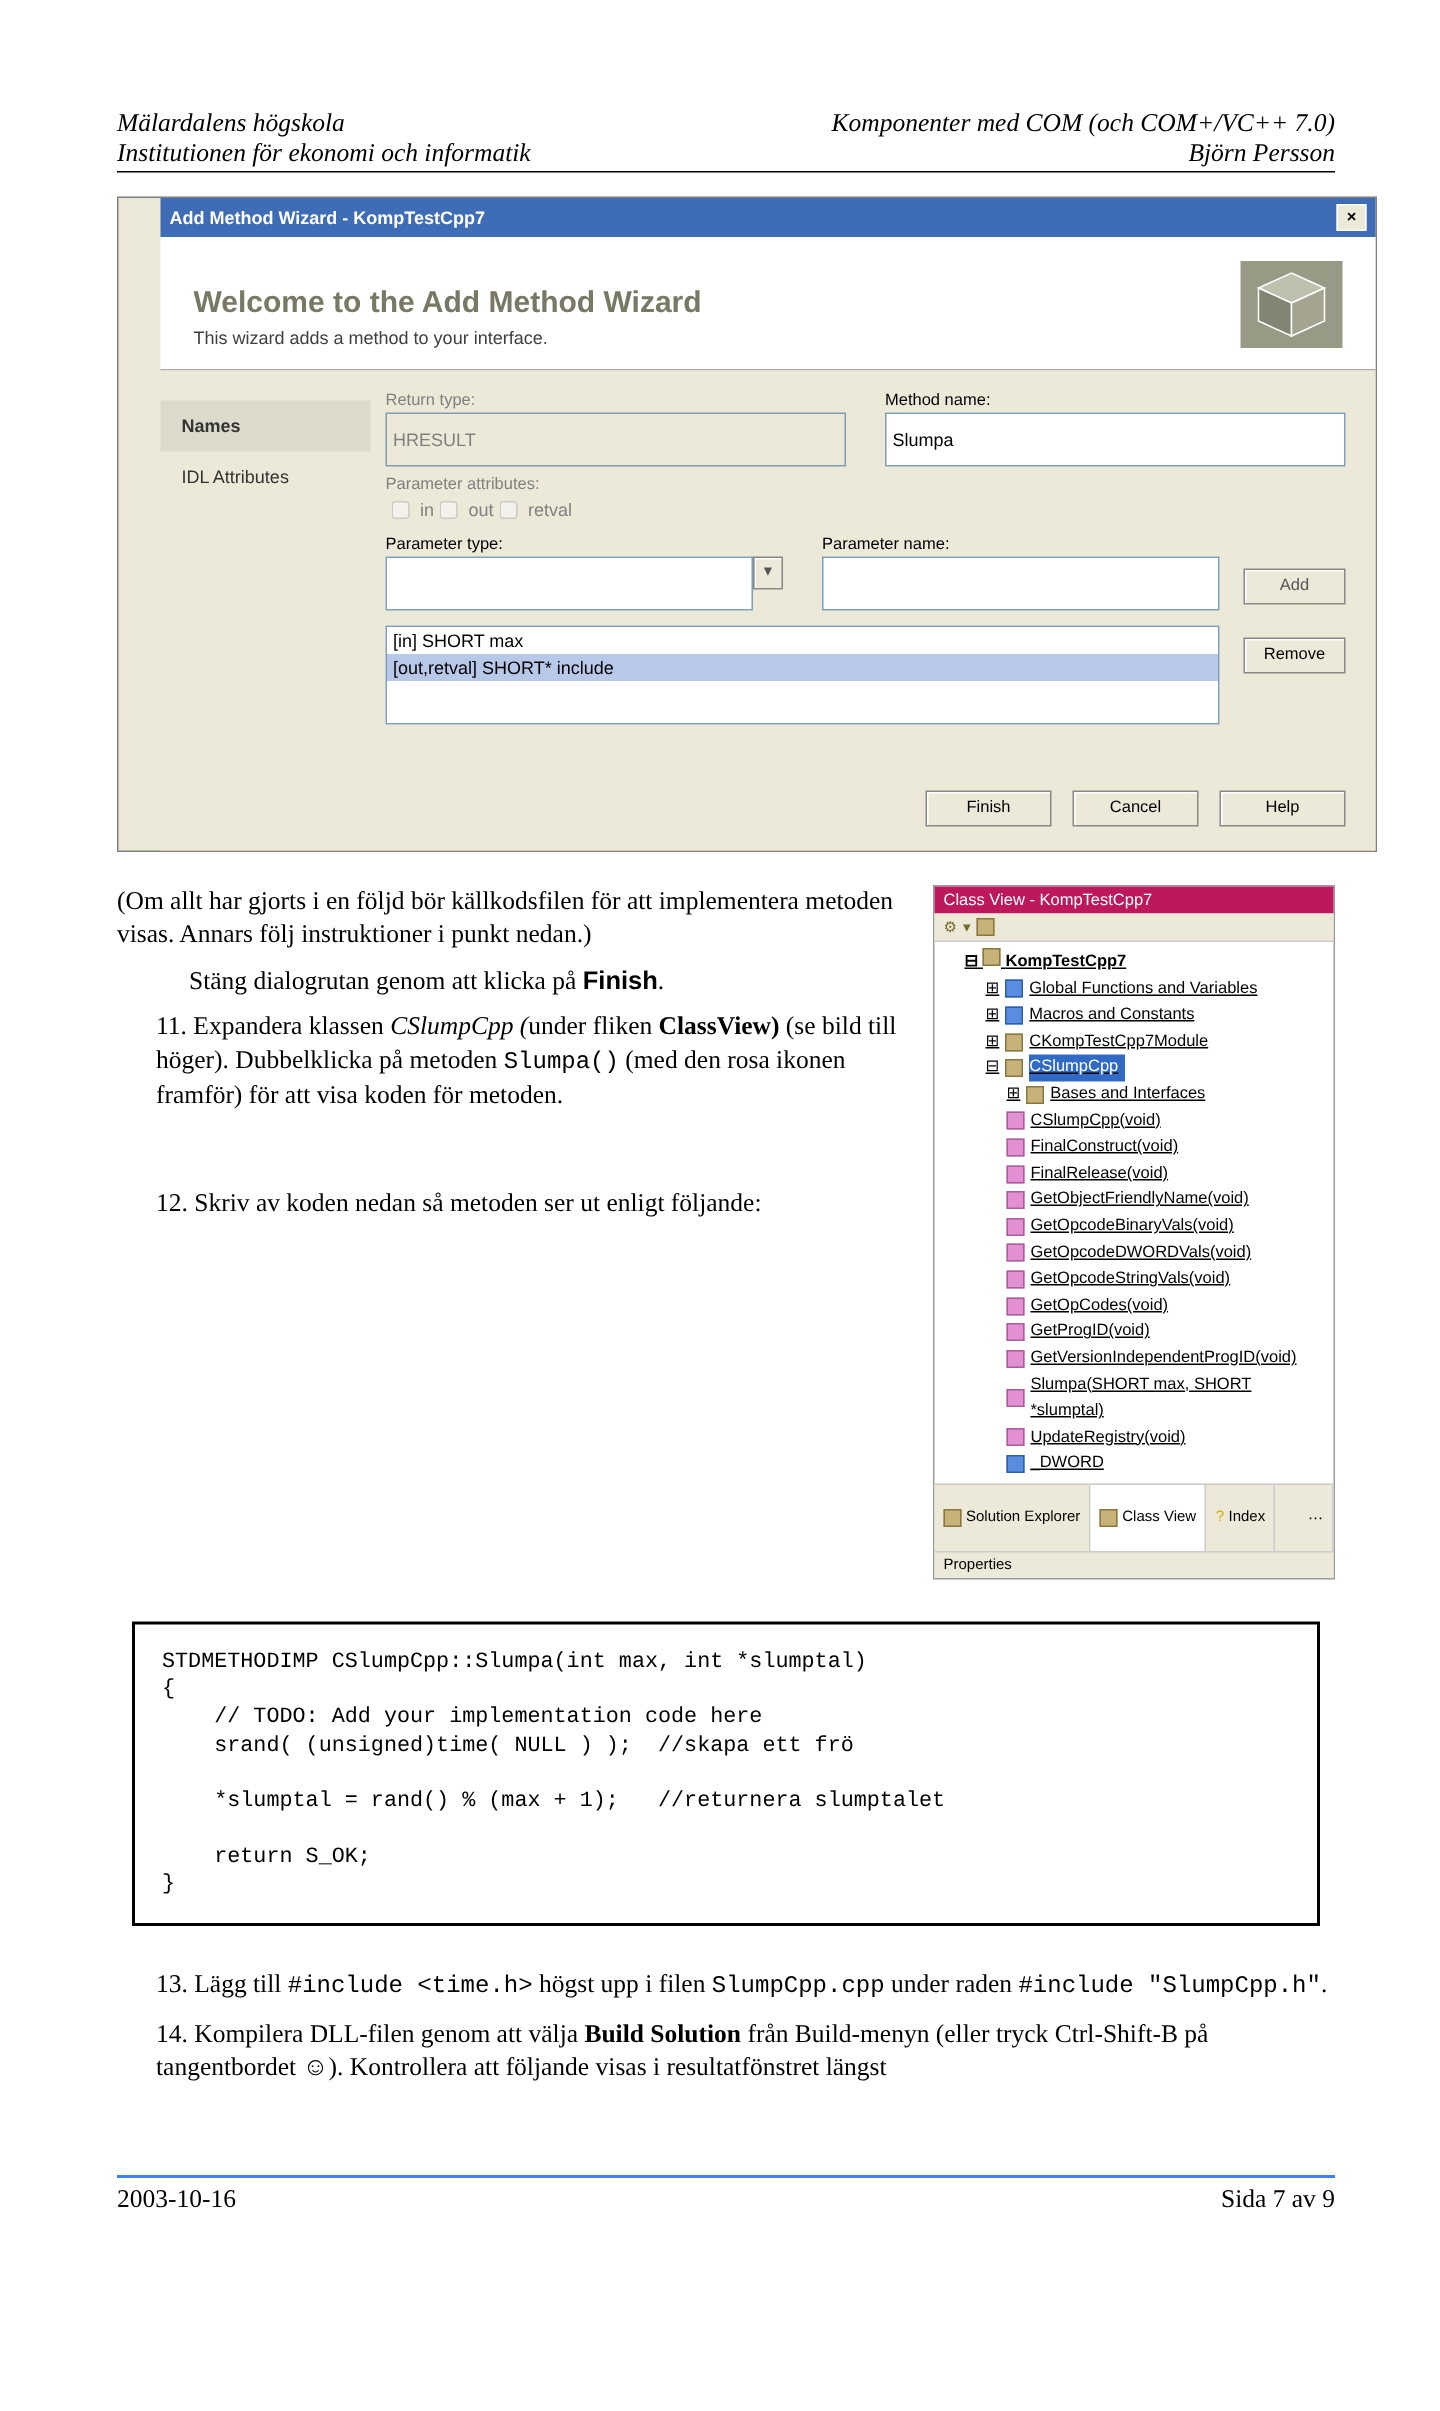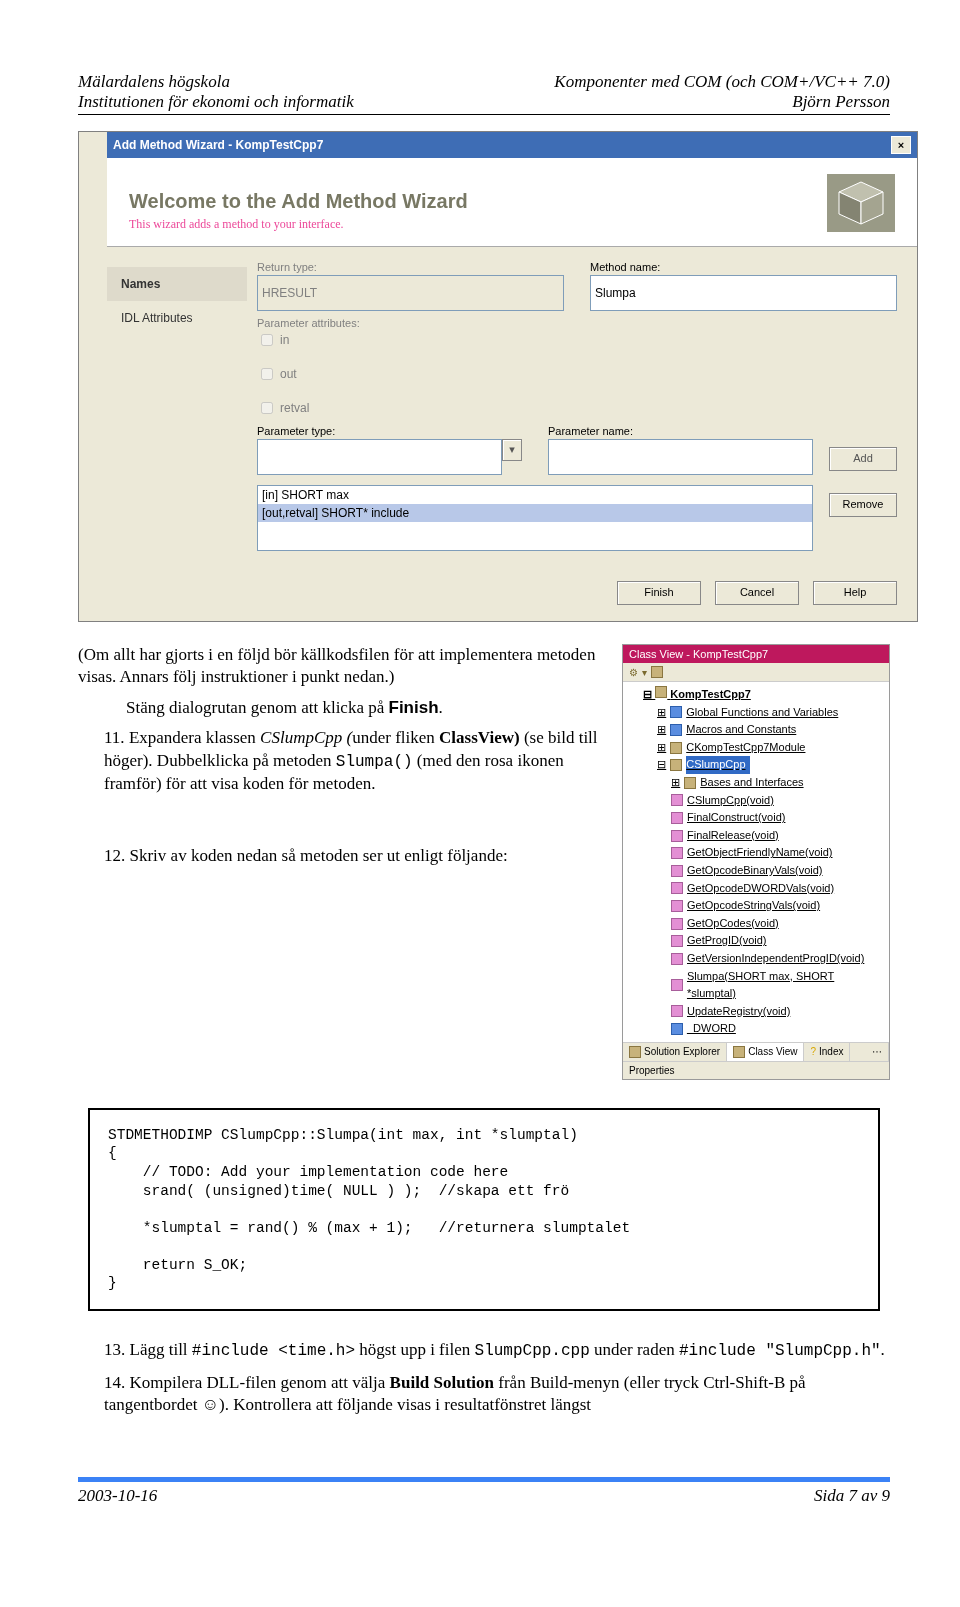--- a/index.html
+++ b/index.html
@@ -60,21 +60,21 @@
     align-items:flex-end;
   }
   .wiz-header h1 {
     margin:0 0 4px 0;
     font-size:20px;
     color:#787864;
     font-family: Tahoma, Arial, sans-serif;
     font-weight:bold;
   }
   .wiz-header p {
-    margin:0; font-size:12px; color:#ec4899;font-family:Liberation Serif, serif;
+    margin:0; font-size:12px; color:#404040;
   }
   .cube {
     width:68px; height:58px;
     background:#999a86;
     display:flex; align-items:center; justify-content:center;
   }
   .cube svg { display:block; }
   .wiz-body {
     display:flex;
     background:#ece9d8;
@@ -104,21 +104,21 @@
   .tb {
     width:100%;
     height:36px;
     border:1px solid #7f9db9;
     background:#fff;
     font-size:12px;
     padding:1px 4px;
     box-sizing:border-box;
   }
   .tb.gray { background:#ece9d8; color:#808080; }
-  .checks { display:flex; gap:16px; margin:2px 0 8px 0; color:#808080;flex-direction:column;}
+  .checks { display:flex; margin:2px 0 8px 0; color:#808080;}
   .checks label { display:flex; gap:4px; align-items:center;}
   .checks input { width:12px; height:12px;}
   .form-split { display:flex; gap:16px; align-items:flex-start;}
   .form-left { flex:1;}
   .btncol { width:68px; display:flex; flex-direction:column; gap:6px;}
   .winbtn {
     height:22px;
     border:1px solid #888;
     background:#ece9d8;
     font-size:11px;
@@ -184,21 +184,21 @@
   }
   .right-panel .tree .root { font-weight:bold;}
   .right-panel .tree .node { padding-left:14px; display:flex; gap:4px; align-items:center;}
   .right-panel .tree .n2 { padding-left:28px;}
   .right-panel .tree .sel { background:#316ac5; color:#fff; padding-right:4px;}
   .right-panel .tabs {
     display:flex; border-top:1px solid #ccc;
     background:#ece9d8;
   }
   .right-panel .tabs .tab {
-    padding:3px 6px; font-size:10px; border-right:1px solid #ccc;
+    padding:16px 6px; font-size:10px; border-right:1px solid #ccc;
     display:flex; gap:3px; align-items:center;
   }
   .right-panel .prop {
     background:#ece9d8; padding:3px 6px; border-top:1px solid #ccc;
     font-size:10px;
   }
   .sqicon { width:10px; height:10px; display:inline-block; background:#d9b14d; border:1px solid #a07c2d;}
   .sqicon.pink { background:#e38fd4; border-color:#a85e9b;}
   .sqicon.blue { background:#5a8de0; border-color:#2d5fad;}
   .sqicon.tan { background:#c7b27a; border-color:#8a7640;}
@@ -208,22 +208,22 @@
     padding:16px 18px;
     font-family: "Courier New", monospace;
     font-size:14.5px;
     line-height:1.28;
     margin:8px 10px 28px 10px;
     white-space:pre;
   }
   .codebox .b { font-weight:normal;}
   .footer-row {
     display:flex; justify-content:space-between;
-    font-size:17px; font-style:italic;
-    border-top:5px solid #3b82f6;
+    font-size:17px; 
+    border-top:2px solid #3b82f6;
     padding-top:4px;
     margin-top:60px;
   }
   .mono { font-family:"Courier New", monospace; font-size:16px;}
 </style>
 </head>
 <body>
 
 <div class="page">
   <div class="header-row">

